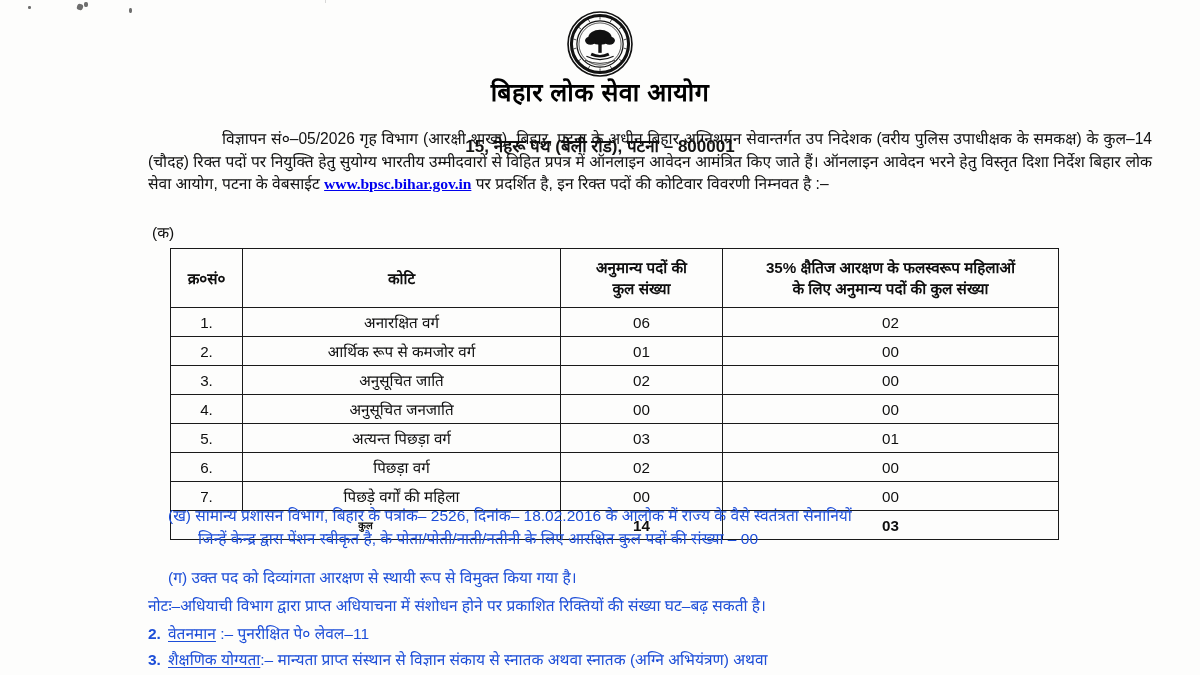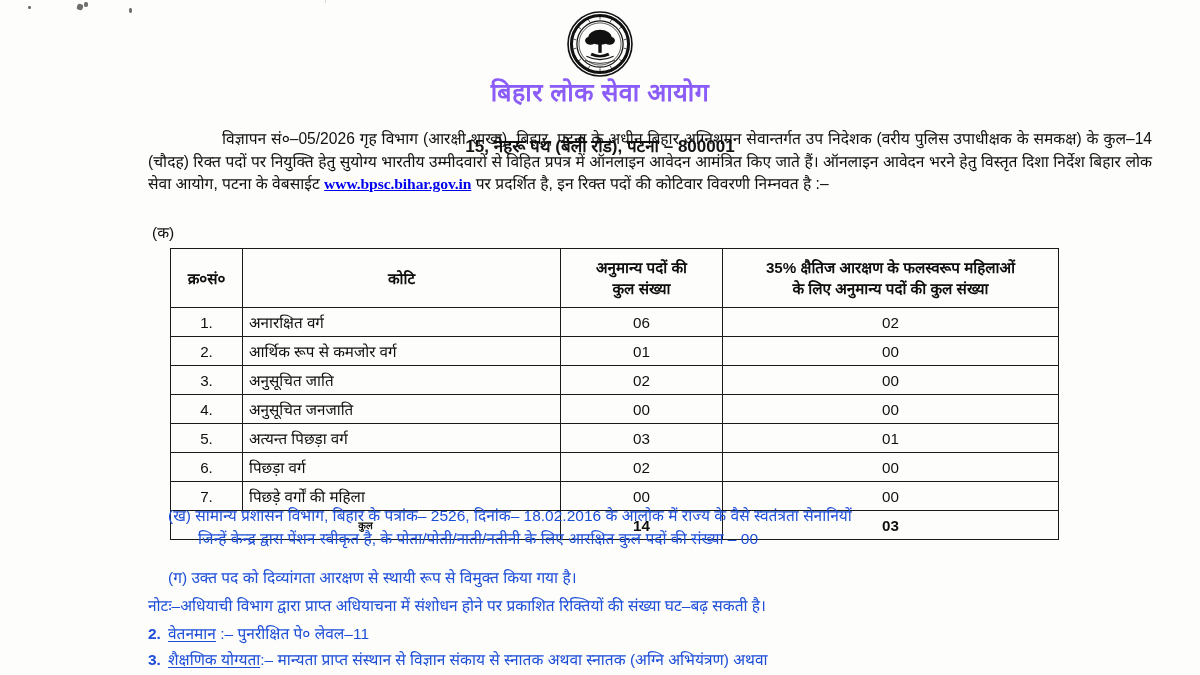--- a/index.html
+++ b/index.html
@@ -54,21 +54,21 @@
     height: 68px;
   }
   .org-title {
     position: absolute;
     left: 0; right: 0;
     top: 74px;
     text-align: center;
     font-size: 25px;
     font-weight: 700;
     letter-spacing: .5px;
-    color: #8b5cf6;
+    color: #000000;
   }
   .org-address {
     position: absolute;
     left: 0; right: 0;
     top: 102px;
     text-align: center;
     font-size: 17px;
     font-weight: 600;
     color: #131313;
     margin-top: 32px;
@@ -131,21 +131,21 @@
     font-weight: 600;
   }
   table.posts thead th.h-cat { font-weight: 600; }
   col.c-sl   { width: 72px; }
   col.c-cat  { width: 318px; }
   col.c-tot  { width: 162px; }
   col.c-wom  { width: 336px; }
 
   table.posts tbody td { height: 24px; }
   td.sl   { text-align: center; font-size: 14.5px; font-weight: 700; font-family: "Liberation Sans", sans-serif; }
-  td.cat  { text-align: left; padding-left: 10px; }
+  td.cat  { text-align: center; padding-left: 10px; }
   td.num  { text-align: center; font-size: 14.5px; font-weight: 600; font-family: "Liberation Sans", sans-serif; margin-left: 46px; }
   tr.total-row td.total-label {
     text-align: center;
     font-weight: 600;
     font-size: 10px;
   }
   tr.total-row td.num { font-weight: 700; }
 
   
   .note {

